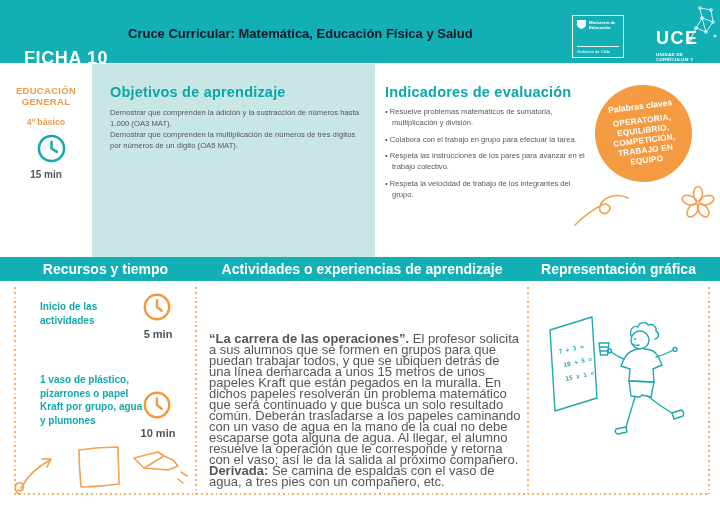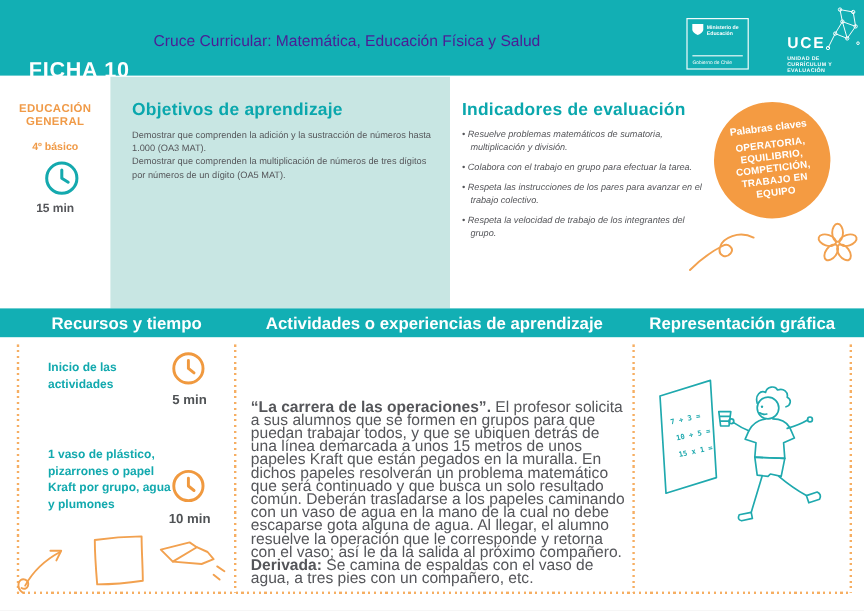--- a/index.html
+++ b/index.html
@@ -5,47 +5,47 @@
   * { margin:0; padding:0; box-sizing:border-box; }
   html,body { background:#e8e8e8; }
   body { font-family:"Liberation Sans", sans-serif; }
   #page {
     position:relative; width:720px; height:509px; background:#ffffff;
     overflow:hidden; margin:0 auto;
   }
   
   .header { position:absolute; left:0; top:0; width:720px; height:63px; background:#12AFB4; }
   .ficha { position:absolute; left:24px; top:22px; color:#ffffff; font-size:18px; font-weight:800; letter-spacing:.6px; font-style:normal;margin-top:26px; }
-  .subtitle { position:absolute; left:128px; top:26px; color:#4c1d95; font-size:13px; font-weight:400; }
+  .subtitle { position:absolute; left:128px; top:26px; color:#0f172a; font-size:13px; font-weight:700; }
   .ministry { position:absolute; left:572px; top:15px; width:52px; height:43px; border:1px solid rgba(255,255,255,.95); }
   .ministry .shield { position:absolute; left:3px; top:3px; width:11px; height:11px; }
   .ministry .mtxt { position:absolute; left:16px; top:4px; color:#fff; font-size:4.3px; line-height:5px; font-weight:700; }
   .ministry .rule { position:absolute; left:4px; bottom:10px; width:42px; height:1px; background:rgba(255,255,255,.9); }
   .ministry .gtxt { position:absolute; left:4px; bottom:3px; color:#fff; font-size:4.1px; font-weight:400; }
   .uce { position:absolute; left:656px; top:28px; color:#fff; }
-  .uce .acr { font-size:13px; font-weight:700; letter-spacing:1.5px; }
+  .uce .acr { font-size:18px; font-weight:700; letter-spacing:1.5px; }
   .uce .usub { margin-top:3px; font-size:4.4px; line-height:5px; font-weight:600; letter-spacing:.3px; }
   .constellation { position:absolute; left:686px; top:4px; width:32px; height:44px; }
   .constellation * { stroke:#ffffff; fill:none; stroke-width:.8; }
   .constellation circle { fill:none; }
   
   .mint { position:absolute; left:92px; top:64px; width:283px; height:193px; background:#C8E6E3; }
   .program { position:absolute; left:0; top:85px; width:92px; text-align:center; color:#F09A47; font-size:9.5px; font-weight:800; line-height:11px; letter-spacing:.3px; }
   .grade { position:absolute; left:0; top:117px; width:92px; text-align:center; color:#F09A47; font-size:8.8px; font-weight:700; }
   .clock { position:absolute; }
   .clock circle, .clock path { fill:none; stroke-width:2.6; stroke-linecap:round; stroke-linejoin:round; }
   .clock.teal circle, .clock.teal path { stroke:#14A9AE; }
   .clock.orange circle, .clock.orange path { stroke:#F0993F; }
   .duration { position:absolute; left:0; top:169px; width:92px; text-align:center; color:#55565A; font-size:10px; font-weight:600; }
   .sec-title { position:absolute; color:#0AA7AD; font-size:14.5px; font-weight:800; letter-spacing:.2px; }
   .obj-title { left:110px; top:84px; }
   .obj-text { position:absolute; left:110px; top:107px; width:258px; color:#55565A; font-size:7.7px; line-height:11px; }
   .ind-title { left:385px; top:84px; }
   .ind-list { position:absolute; left:385px; top:107px; width:208px; color:#55565A; font-size:7.6px; line-height:10.8px; }
-  .ind-list .bullet { margin-bottom:6px; padding-left:7px; text-indent:-7px;font-style:italic; }
+  .ind-list .bullet { margin-bottom:6px; padding-left:7px; text-indent:-7px; }
   .ind-list .bullet::before { content:"• "; }
   .kw-circle { position:absolute; left:595px; top:85px; width:97px; height:97px; border-radius:50%;
     background:#F49B42; display:flex; flex-direction:column; align-items:center; justify-content:center;
     transform:rotate(-7deg); color:#fff; text-align:center; }
   .kw-title { font-size:8.6px; font-weight:800; margin-bottom:5px; }
   .kw-list { width:74px; font-size:8.2px; font-weight:700; line-height:10px; text-transform:uppercase; letter-spacing:.2px; }
   .doodle * { fill:none; stroke:#F2A14F; stroke-width:1.6; stroke-linecap:round; stroke-linejoin:round; }
   
   .midbar { position:absolute; left:0; top:257px; width:720px; height:24px; background:#12AFB4; }
   .midbar .col { position:absolute; top:0; height:24px; line-height:24px; text-align:center; color:#fff; font-size:14px; font-weight:700; }

